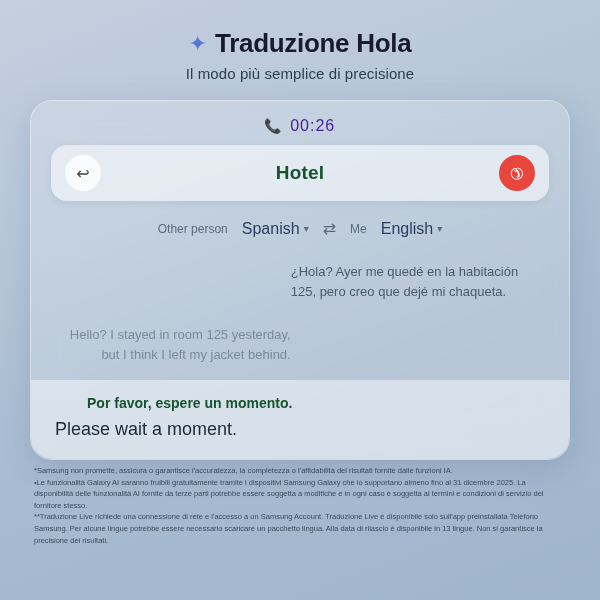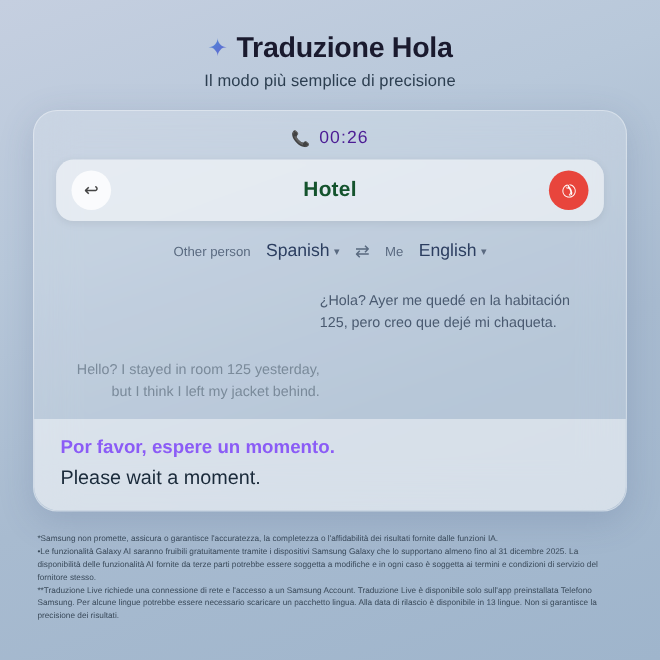--- a/index.html
+++ b/index.html
@@ -198,37 +198,38 @@
       line-height: 1.5;
     }
 
     
     .live-translation {
       background: rgba(255,255,255,0.45);
       border-radius: 0 0 22px 22px;
       padding: 14px 24px 18px;
     }
     .live-translation-primary {
-      font-size: 17px;
+      font-size: 14px;
       font-weight: 700;
-      color: #8b5cf6;
+      color: #14532d;
       margin-bottom: 4px;
       line-height: 1.4;
+      margin-left: 32px;
     }
     .live-translation-secondary {
       font-size: 18px;
       font-weight: 400;
       color: #1a2a3a;
       line-height: 1.3;
     }
 
     
     .footer {
       width: 540px;
-      margin-top: 19px;
+      margin-top: 5px;
       padding: 0 4px;
     }
     .footer-text {
       font-size: 7.5px;
       color: #3a4a5a;
       line-height: 1.55;
       text-align: left;
     }
 
     

